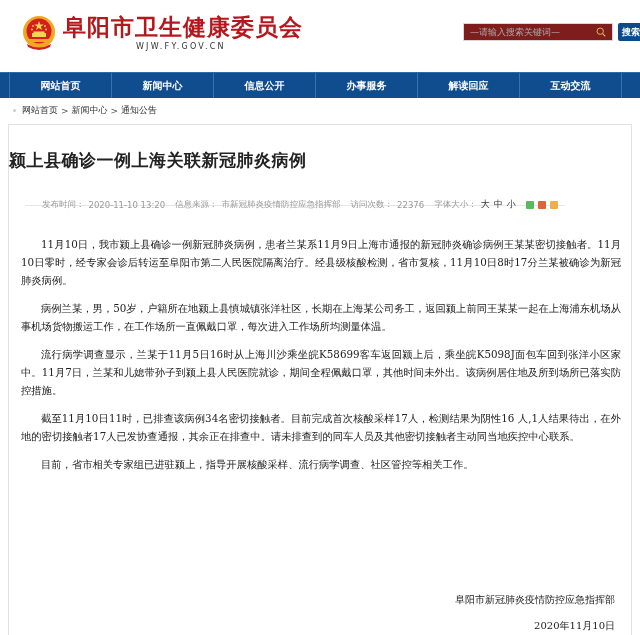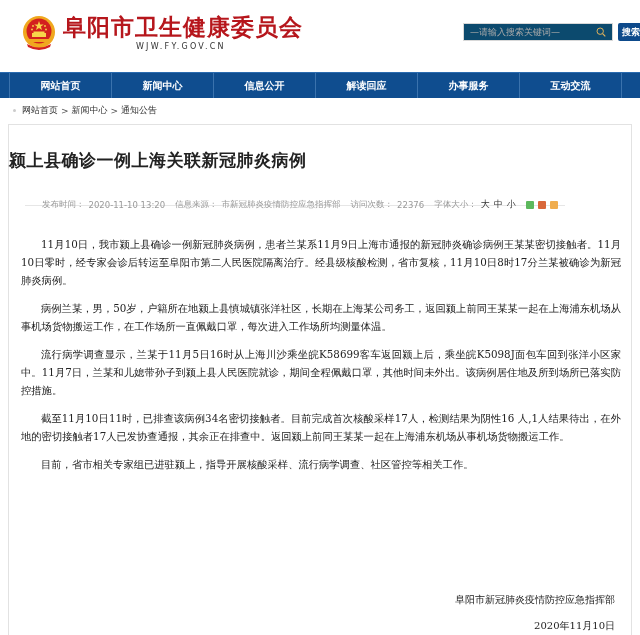--- a/index.html
+++ b/index.html
@@ -5,21 +5,21 @@
   * { box-sizing: border-box; margin: 0; padding: 0; }
   html, body { width: 640px; height: 635px; overflow: hidden; background: #ffffff; }
   body { font-family: "DejaVu Sans", "Liberation Sans", sans-serif; color: #333; position: relative; }
 
   
   .header { position: absolute; left: 12px; top: 0; width: 640px; height: 72px; background: #ffffff; }
   .emblem { position: absolute; left: 9px; top: 14px; width: 36px; height: 38px; }
   .site-title { position: absolute; left: 51px; top: 14px; font-family: "DejaVu Sans", sans-serif; font-weight: bold; font-size: 23px; letter-spacing: 1px; color: #b6161c; line-height: 26px; }
   .site-url { position: absolute; left: 124px; top: 42px; font-family: "DejaVu Sans", sans-serif; font-size: 8px; letter-spacing: 2.2px; color: #333; }
 
-  .search-box { position: absolute; left: 451px; top: 23px; width: 150px; height: 18px; border: 1px solid #d8d8d8; background: #0c4a6e; }
+  .search-box { position: absolute; left: 451px; top: 23px; width: 150px; height: 18px; border: 1px solid #d8d8d8; background: #7f1d1d; }
   .search-input { position: absolute; left: 0; top: 0; width: 126px; height: 16px; border: none; outline: none; font-size: 9px; color: #999; padding-left: 6px; background: transparent; font-family: "DejaVu Sans", sans-serif; }
   .search-input::placeholder { color: #aaa; }
   .search-glass { position: absolute; right: 6px; top: 3px; width: 10px; height: 10px; }
   .search-button { position: absolute; left: 606px; top: 23px; width: 26px; height: 18px; background: #0d4a8b; color: #fff; font-size: 9px; font-weight: bold; border: none; line-height: 18px; text-align: center; border-radius: 2px; font-family: "DejaVu Sans", sans-serif; }
 
   
   .nav { position: absolute; left: 0; top: 72px; width: 640px; height: 26px; background: #0f4d8f; border-top: 1px solid #2a6bb0; display: flex; }
   .nav-lead { width: 10px; border-right: 1px solid #3a72ad; height: 100%; }
   .nav-item { flex: 0 0 auto; height: 100%; border-right: 1px solid #3a72ad; color: #fff; font-size: 10px; font-weight: bold; text-align: center; line-height: 25px; }
 
@@ -73,22 +73,22 @@
     </svg>
   </div>
   <button class="search-button">搜索</button>
 </div>
 
 <div class="nav">
   <div class="nav-lead"></div>
   <div class="nav-item" style="width:102px">网站首页</div>
   <div class="nav-item" style="width:102px">新闻中心</div>
   <div class="nav-item" style="width:102px">信息公开</div>
+  <div class="nav-item" style="width:102px">办事服务</div>
   <div class="nav-item" style="width:102px">解读回应</div>
-  <div class="nav-item" style="width:102px">办事服务</div>
   <div class="nav-item" style="width:102px">互动交流</div>
 </div>
 
 <div class="breadcrumb">
   <span class="crumb-dot"></span>
   <span>网站首页</span>
   <span class="crumb-sep">&gt;</span>
   <span>新闻中心</span>
   <span class="crumb-sep">&gt;</span>
   <span>通知公告</span>
@@ -111,21 +111,21 @@
     <span class="font-size-btn">小</span>
     <span class="color-swatch" style="background:#5cb85c; margin-left:6px"></span>
     <span class="color-swatch" style="background:#d9673a"></span>
     <span class="color-swatch" style="background:#f0ad4e"></span>
   </div>
 
   <div class="body-text">
     <p>11月10日，我市颍上县确诊一例新冠肺炎病例，患者兰某系11月9日上海市通报的新冠肺炎确诊病例王某某密切接触者。11月10日零时，经专家会诊后转运至阜阳市第二人民医院隔离治疗。经县级核酸检测，省市复核，11月10日8时17分兰某被确诊为新冠肺炎病例。</p>
     <p>病例兰某，男，50岁，户籍所在地颍上县慎城镇张洋社区，长期在上海某公司务工，返回颍上前同王某某一起在上海浦东机场从事机场货物搬运工作，在工作场所一直佩戴口罩，每次进入工作场所均测量体温。</p>
     <p>流行病学调查显示，兰某于11月5日16时从上海川沙乘坐皖K58699客车返回颍上后，乘坐皖K5098J面包车回到张洋小区家中。11月7日，兰某和儿媳带孙子到颍上县人民医院就诊，期间全程佩戴口罩，其他时间未外出。该病例居住地及所到场所已落实防控措施。</p>
-    <p>截至11月10日11时，已排查该病例34名密切接触者。目前完成首次核酸采样17人，检测结果为阴性16 人,1人结果待出，在外地的密切接触者17人已发协查通报，其余正在排查中。返回颍上前同王某某一起在上海浦东机场从事机场货物搬运工作。</p>
+    <p>截至11月10日11时，已排查该病例34名密切接触者。目前完成首次核酸采样17人，检测结果为阴性16 人,1人结果待出，在外地的密切接触者17人已发协查通报，其余正在排查中。请未排查到的同车人员及其他密切接触者主动同当地疾控中心联系。</p>
     <p>目前，省市相关专家组已进驻颍上，指导开展核酸采样、流行病学调查、社区管控等相关工作。</p>
   </div>
 
   <div class="signature">
     <div>阜阳市新冠肺炎疫情防控应急指挥部</div>
     <div>2020年11月10日</div>
   </div>
 </div>
 
 </body></html>

